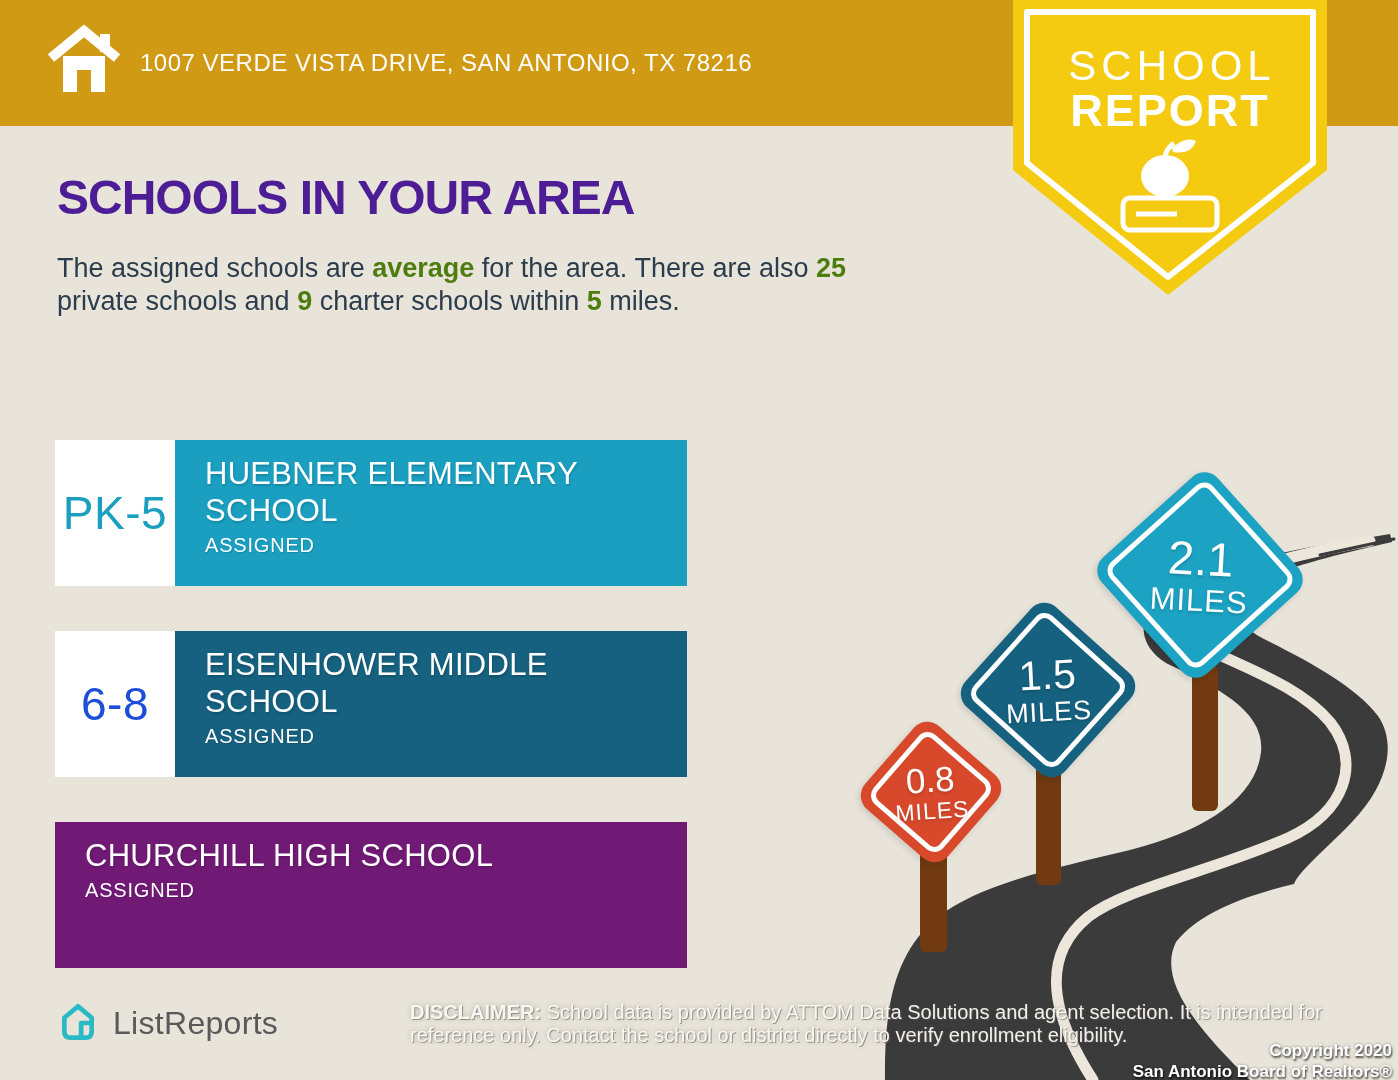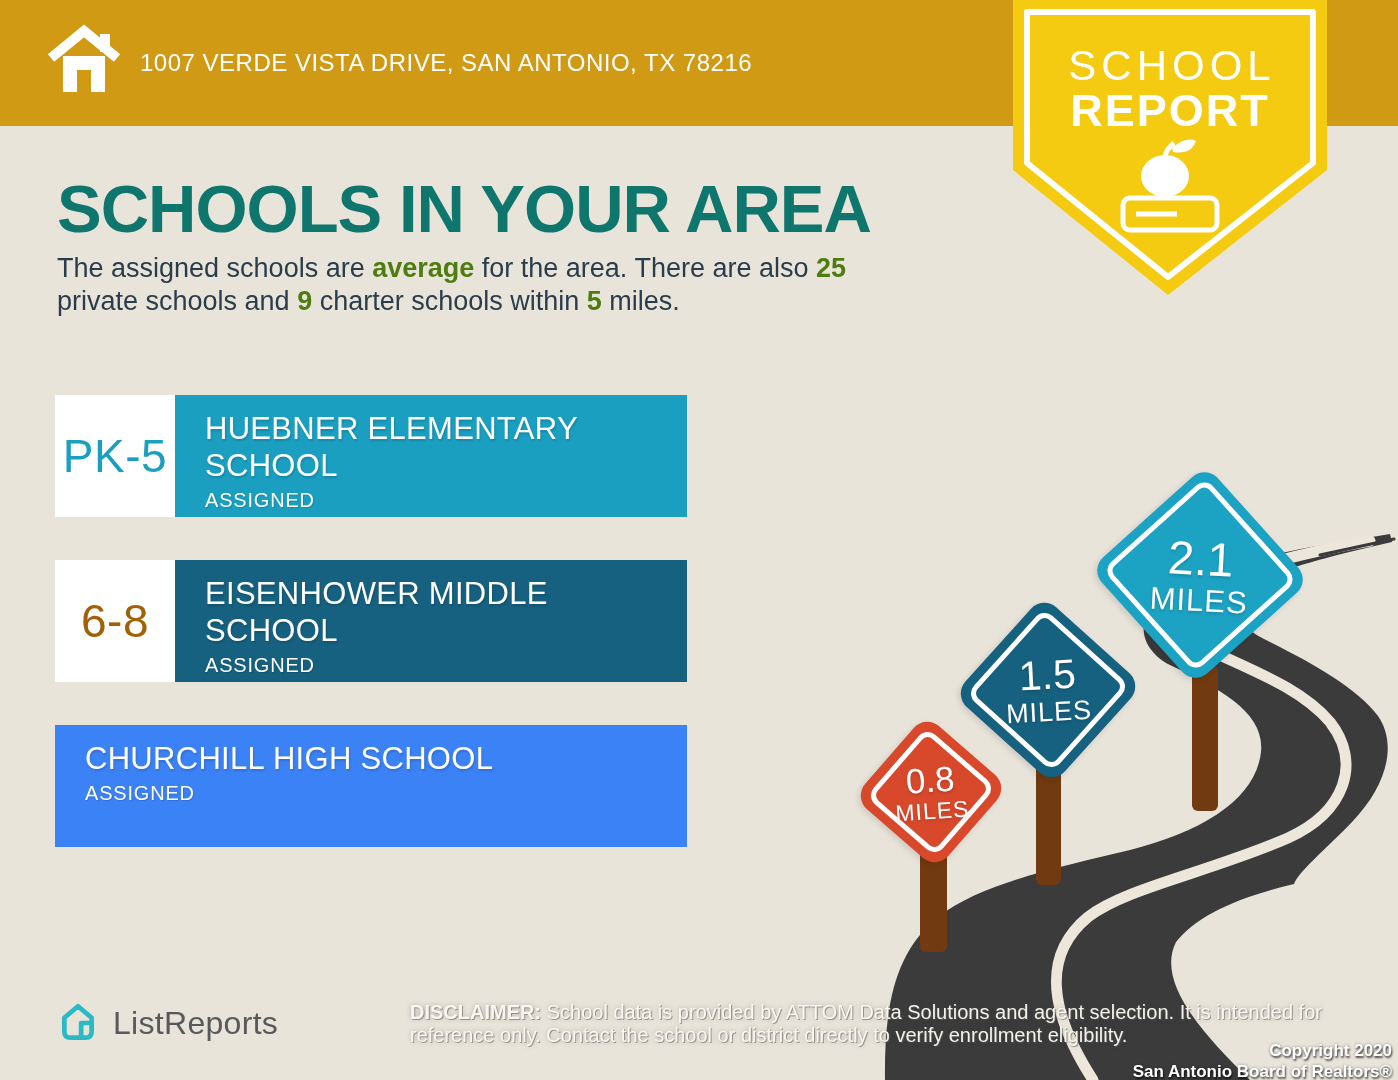--- a/index.html
+++ b/index.html
@@ -20,46 +20,46 @@
 
   
   .badge { position:absolute; left:1005px; top:0; width:330px; height:300px; }
   .badge-text { fill:#fff; text-anchor:middle; font-family:"Liberation Sans", sans-serif; }
   .badge-line1 { font-size:42px; letter-spacing:5px; }
   .badge-line2 { font-size:45px; font-weight:bold; letter-spacing:2px; }
 
   
   .page-title {
     position:absolute; left:57px; top:170px;
-    font-size:67px; font-weight:bold; letter-spacing:-1px;
-    color:#0f766e; white-space:nowrap;
+    font-size:48px; font-weight:bold; letter-spacing:-1px;
+    color:#4c1d95; white-space:nowrap;
   }
   .intro {
     position:absolute; left:57px; top:252px; width:870px;
     font-size:27px; line-height:1.22; color:#2B3C4D;
   }
   .intro b { color:#4d7c0f; font-weight:bold; }
 
   
   .rows { position:absolute; left:55px; top:395px; width:632px; }
-  .school-row { display:flex; height:122px; margin-bottom:43px; }
+  .school-row { display:flex; height:146px; margin-bottom:43px;margin-top:45px; }
   .grade-box {
     width:120px; background:#fff; flex:none;
     display:flex; align-items:center; justify-content:center;
     font-size:46px; letter-spacing:0.5px;
   }
   .info-box { flex:1; color:#fff; padding:15px 18px 12px 30px; }
   .school-name {
     font-size:31px; line-height:1.2; letter-spacing:0.3px; max-width:420px;
     text-shadow:1px 2px 2px rgba(0,0,0,0.15);
   }
   .school-status { font-size:20px; letter-spacing:0.8px; margin-top:5px; text-shadow:1px 1px 1px rgba(0,0,0,0.15); }
   .row-elem .grade-box { color:#1A9FC0; } .row-elem .info-box { background:#1A9FC0; }
-  .row-mid  .grade-box { color:#a16207; } .row-mid  .info-box { background:#16617F; }
-  .row-high .grade-box { color:#D8492C; } .row-high .info-box { background:#3b82f6; }
+  .row-mid  .grade-box { color:#1d4ed8; } .row-mid  .info-box { background:#16617F; }
+  .row-high .grade-box { color:#D8492C; } .row-high .info-box { background:#701a75; }
 
   
   .road-svg { position:absolute; left:0; top:0; z-index:1; }
   .post { position:absolute; background:#713A10; border-radius:6px; z-index:2; }
   .post-08 { left:920px; top:822px; width:27px; height:130px; }
   .post-15 { left:1036px; top:715px; width:25px; height:170px; }
   .post-21 { left:1192px; top:665px; width:26px; height:146px; }
 
   .sign { position:absolute; z-index:3; border-radius:18px; box-shadow:0 3px 6px rgba(0,0,0,0.12); }
   .sign .ring { position:absolute; inset:9px; border:5px solid #fff; border-radius:12px; }

